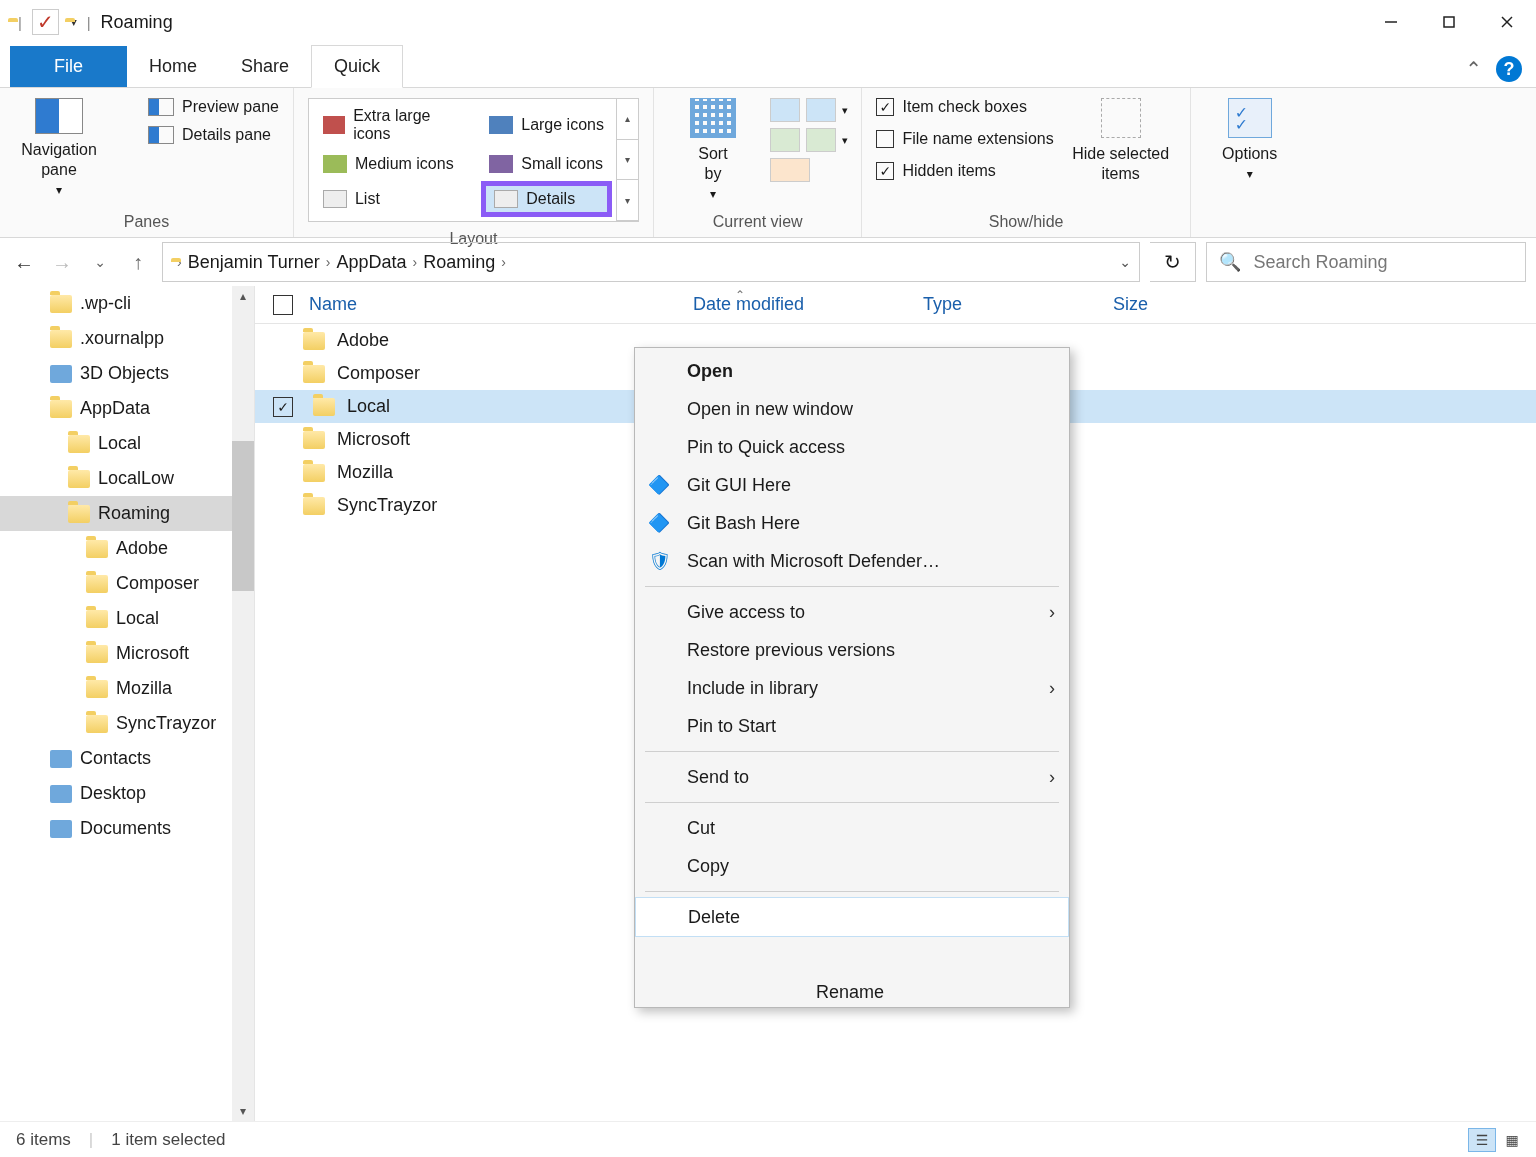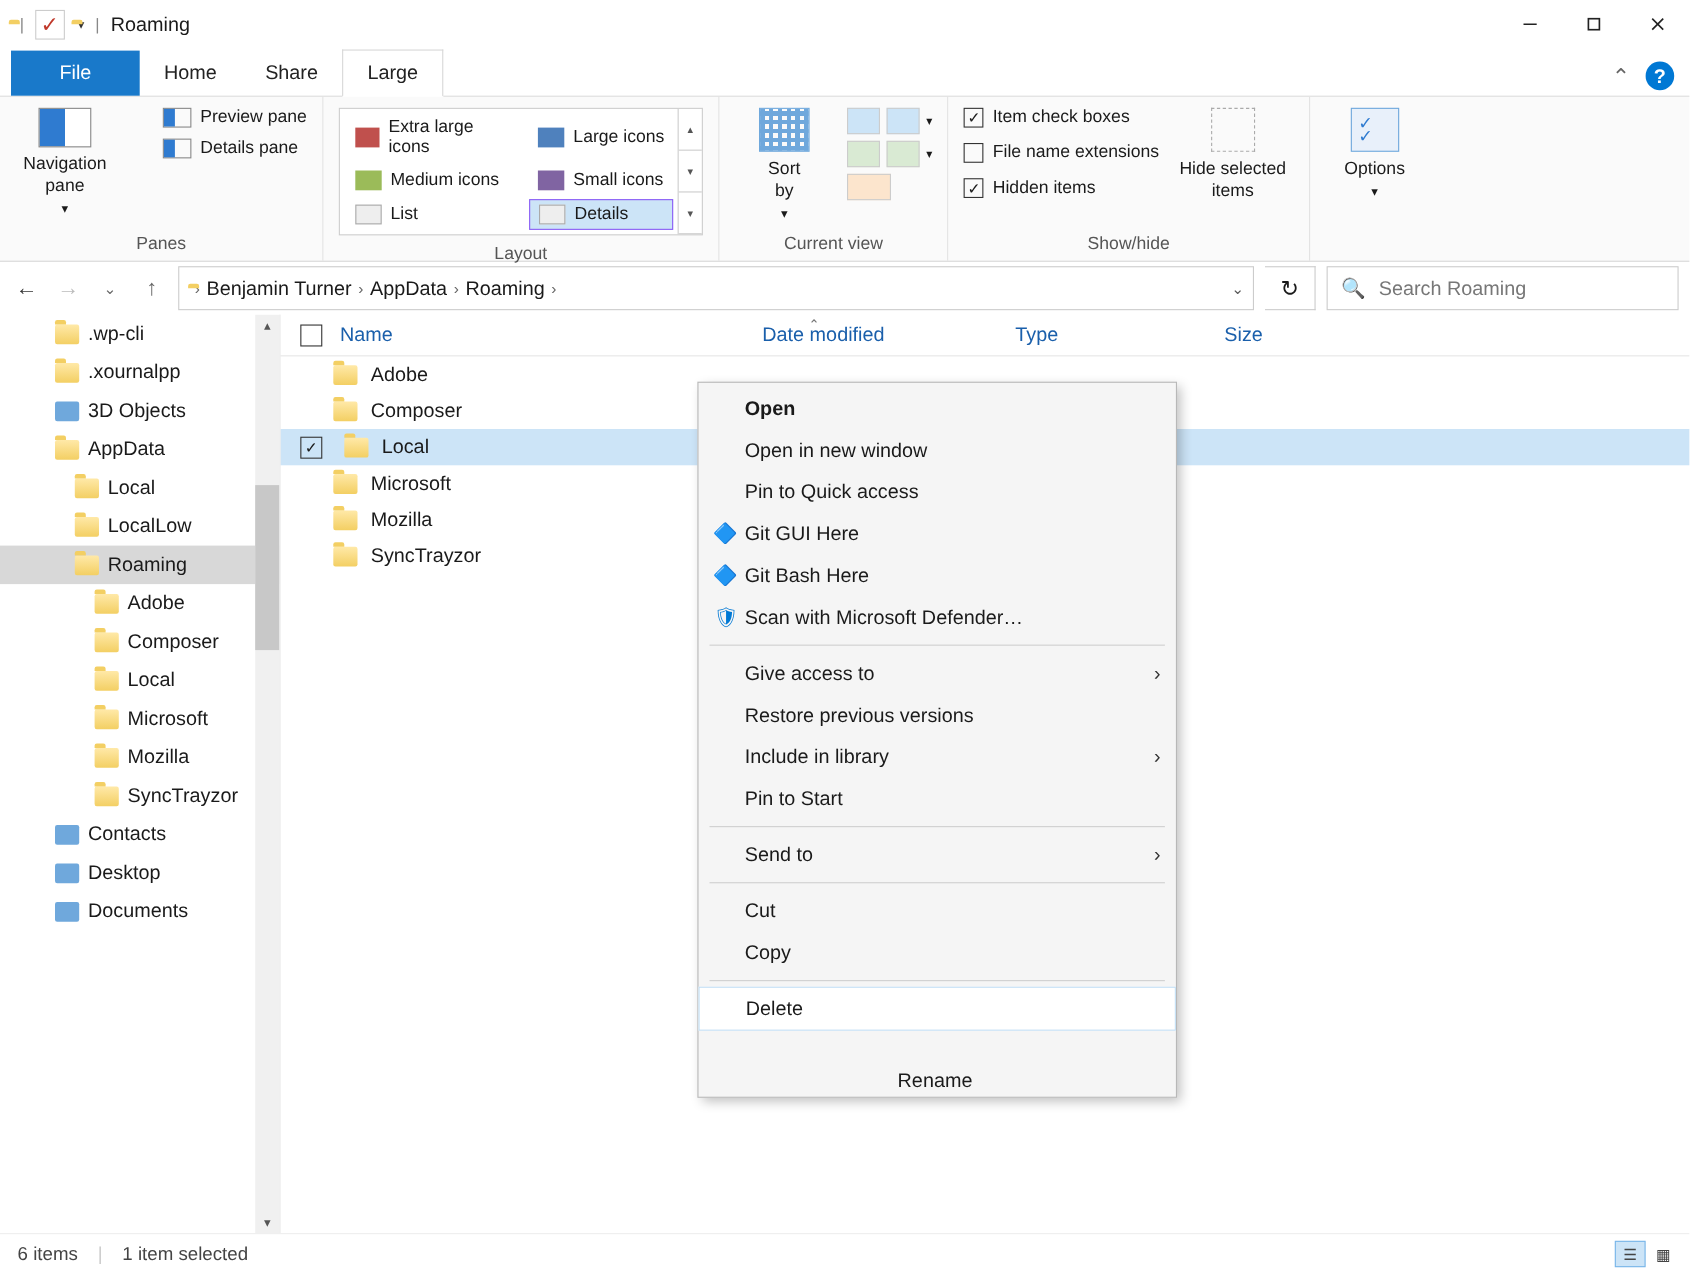--- a/index.html
+++ b/index.html
@@ -33,21 +33,21 @@
 .smallbtn { display: flex; align-items: flex-start; gap: 8px; font-size: 16px; white-space: nowrap; margin-left: 32px; }
 .nav-icon { width: 48px; height: 36px; background: linear-gradient(90deg,#2f7bd0 0 50%, #fff 50% 100%); border: 1px solid #888; }
 .pane-icon { width: 26px; height: 18px; border: 1px solid #888; display: inline-block; position: relative; }
 .pane-icon::before { content: ""; position: absolute; left: 0; top: 0; bottom: 0; width: 40%; background: #2f7bd0; }
 
 
 .layout-gallery { display: grid; grid-template-columns: auto auto; gap: 4px 10px; padding: 4px 26px 4px 6px; border: 1px solid #ccc; background: #fff; position: relative; }
 .layout-gallery .spin { position: absolute; right: 0; top: 0; bottom: 0; width: 22px; border-left: 1px solid #ccc; display: flex; flex-direction: column; }
 .layout-gallery .spin div { flex: 1; display: flex; align-items: center; justify-content: center; font-size: 10px; color: #555; border-bottom: 1px solid #ccc; }
 .layout-item { display: flex; align-items: center; gap: 8px; font-size: 16px; padding: 4px 8px; }
-.layout-item.sel { background: #cce4f7; border: 1px solid #8b5cf6; }
+.layout-item.sel { background: #cce4f7; border: 5px solid #8b5cf6; }
 .lay-ico { width: 24px; height: 18px; display: inline-block; }
 
 
 .sort-icon { width: 46px; height: 40px; background: repeating-linear-gradient(90deg,#6fa8dc 0 4px, transparent 4px 8px), repeating-linear-gradient(0deg,#6fa8dc 0 4px, transparent 4px 8px); background-size: 100% 100%; border: 1px solid #6fa8dc; }
 .tinybtn { width: 30px; height: 24px; border: 1px solid #ccc; }
 
 
 .chkrow { display: flex; align-items: center; gap: 8px; font-size: 16px; }
 .chkbox { width: 18px; height: 18px; border: 1px solid #333; display: inline-flex; align-items: center; justify-content: center; font-size: 14px; }
 
@@ -86,21 +86,21 @@
 .col.size { flex: 0 0 120px; }
 .hdrchk { width: 20px; height: 20px; border: 1px solid #333; }
 .sort-caret { position: absolute; left: 480px; top: 2px; font-size: 12px; color: #777; }
 .cols { position: relative; }
 .row { display: flex; align-items: center; padding: 6px 0 6px 48px; font-size: 18px; gap: 12px; }
 .row.sel { background: #cce4f7; padding-left: 18px; }
 .row.sel .rchk { width: 20px; height: 20px; border: 1px solid #333; display: inline-flex; align-items: center; justify-content: center; font-size: 14px; margin-right: 8px; }
 
 
 .ctx { position: absolute; left: 634px; top: 347px; width: 436px; background: #f5f5f5; border: 1px solid #b8b8b8; box-shadow: 4px 4px 10px rgba(0,0,0,.25); padding: 4px 0; }
-.ctx .mi { display: flex; align-items: center; padding: 6px 16px 6px 12px; font-size: 18px; gap: 4px; position: relative; }
+.ctx .mi { display: flex; align-items: center; padding: 6px 16px 6px 12px; font-size: 18px; gap: 14px; position: relative; }
 .ctx .mi .ico { width: 26px; height: 26px; display: inline-flex; align-items: center; justify-content: center; }
 .ctx .mi.bold { font-weight: 700; }
 .ctx .mi .sub { position: absolute; right: 14px; font-size: 18px; color: #333; }
 .ctx hr { margin: 6px 10px; border: none; border-top: 1px solid #cfcfcf; }
 .ctx .mi.hov { background: #fff; border: 1px solid #c2dff5; margin: -1px 0; }
 
 
 .status { position: absolute; bottom: 0; left: 0; right: 0; height: 36px; display: flex; align-items: center; padding: 0 16px; font-size: 17px; color: #444; gap: 18px; border-top: 1px solid #eee; }
 .status .vbtns { position: absolute; right: 10px; display: flex; gap: 2px; }
 .status .vbtn { width: 28px; height: 24px; border: 1px solid transparent; display:flex; align-items:center; justify-content:center; }
@@ -136,21 +136,21 @@
           <line x1="12" y1="2" x2="2" y2="12" stroke-width="1.5"></line>
         </svg>
       </div>
   </div>
 </div>
 
 <div class="tabs">
   <div class="tab file">File</div>
   <div class="tab">Home</div>
   <div class="tab">Share</div>
-  <div class="tab active">Large</div>
+  <div class="tab active">Quick</div>
 </div>
 <div class="ribbon-right">
   <span class="chev-up">⌃</span>
   <span class="help-badge">?</span>
 </div>
 
 <div class="ribbon" style="height:150px;">
 
   <div class="ribgroup">
     <div class="body">

